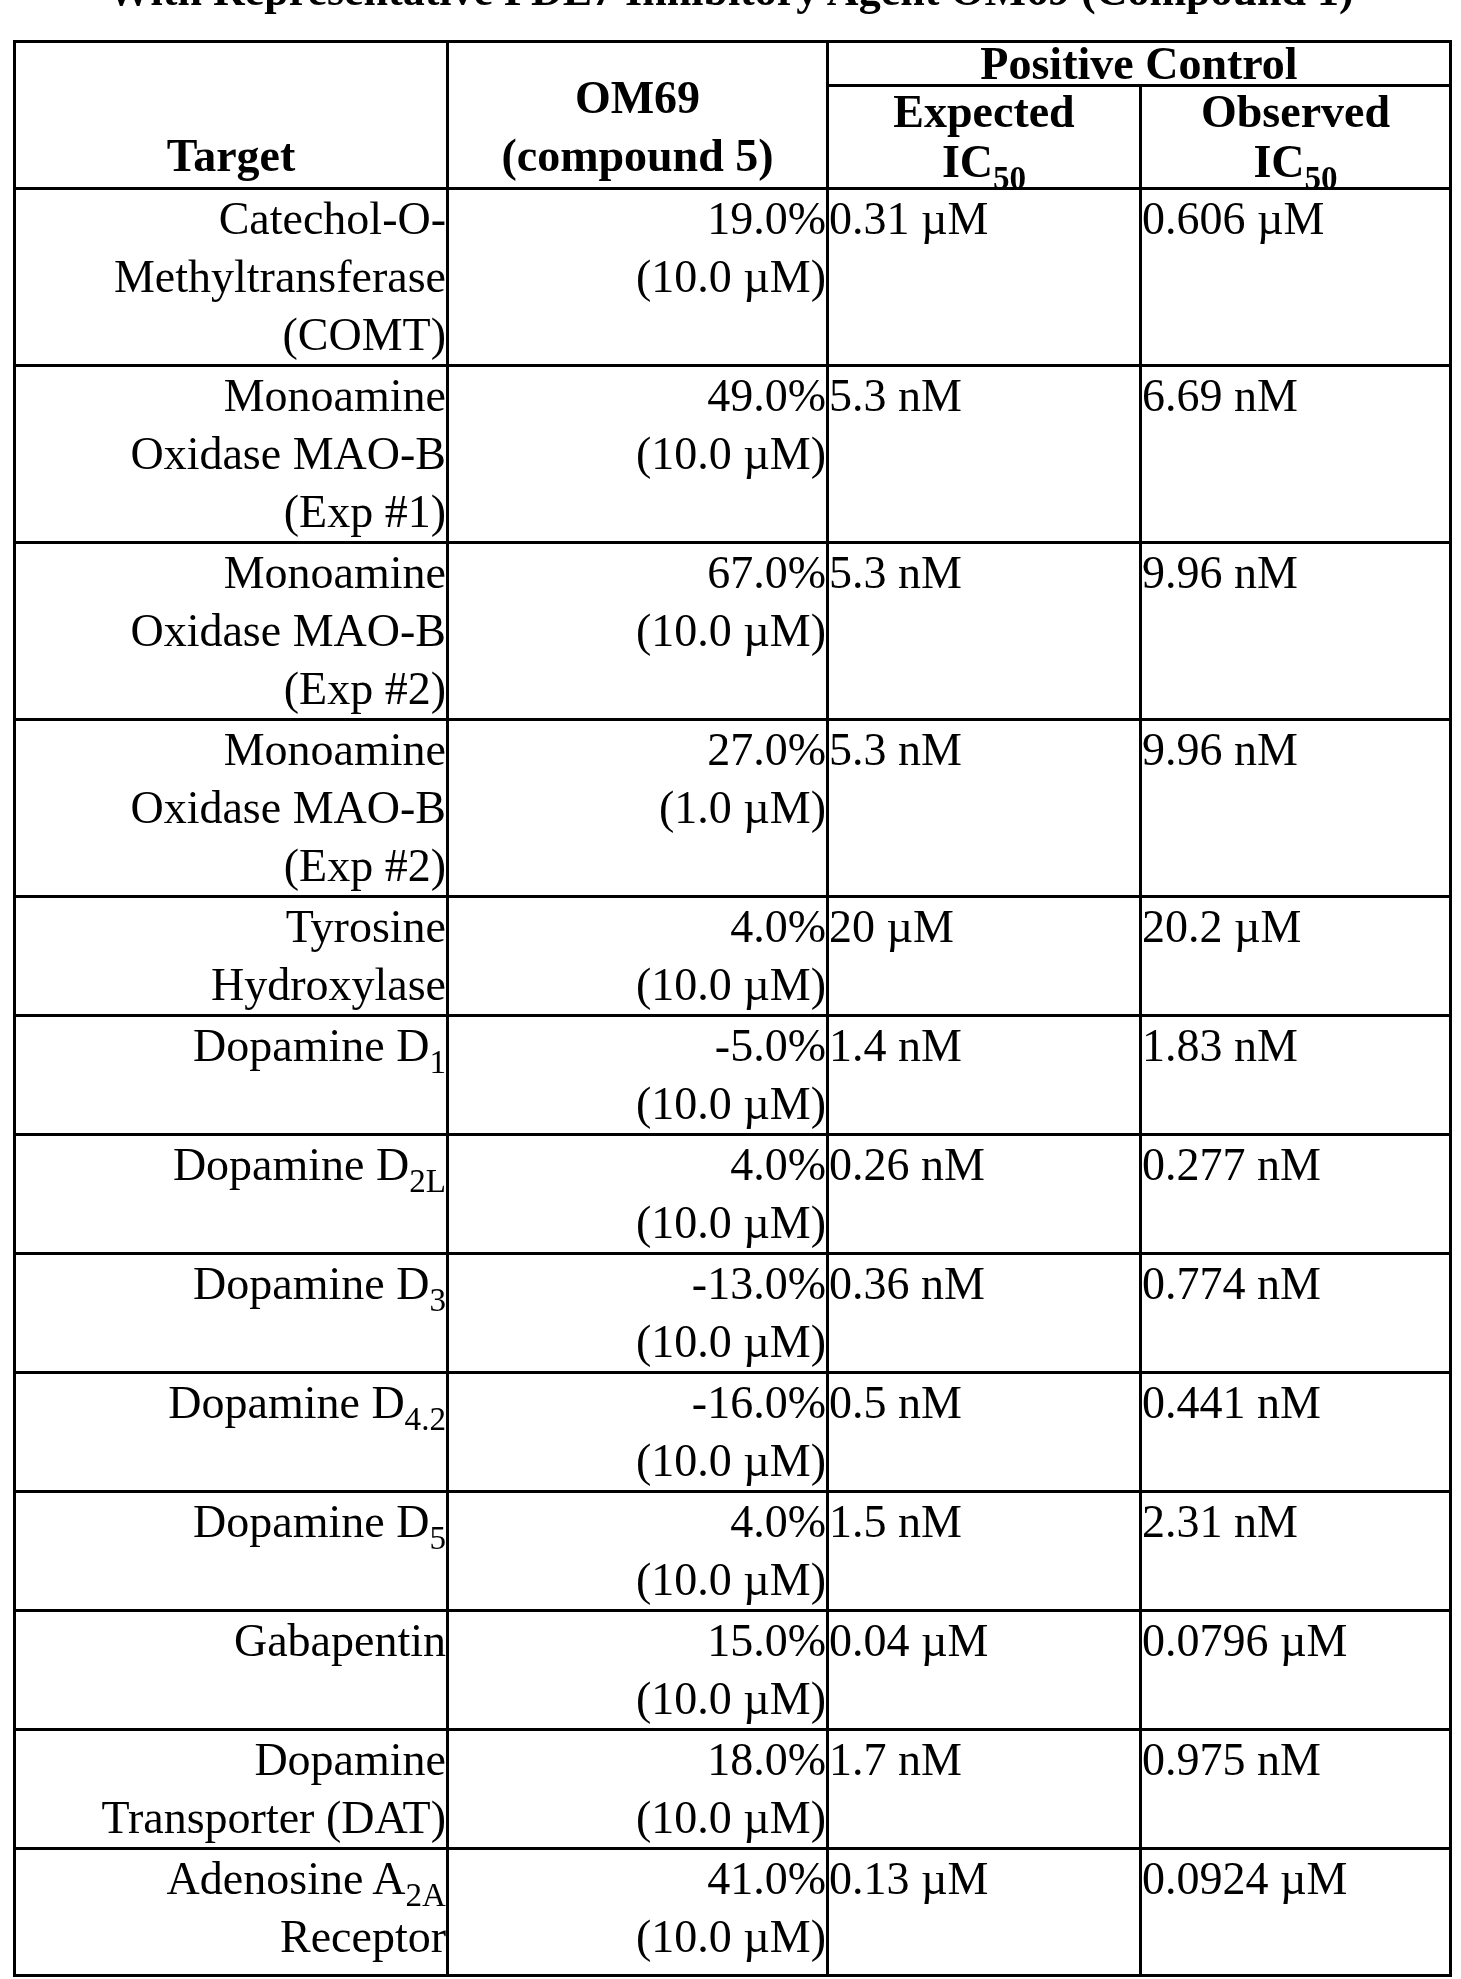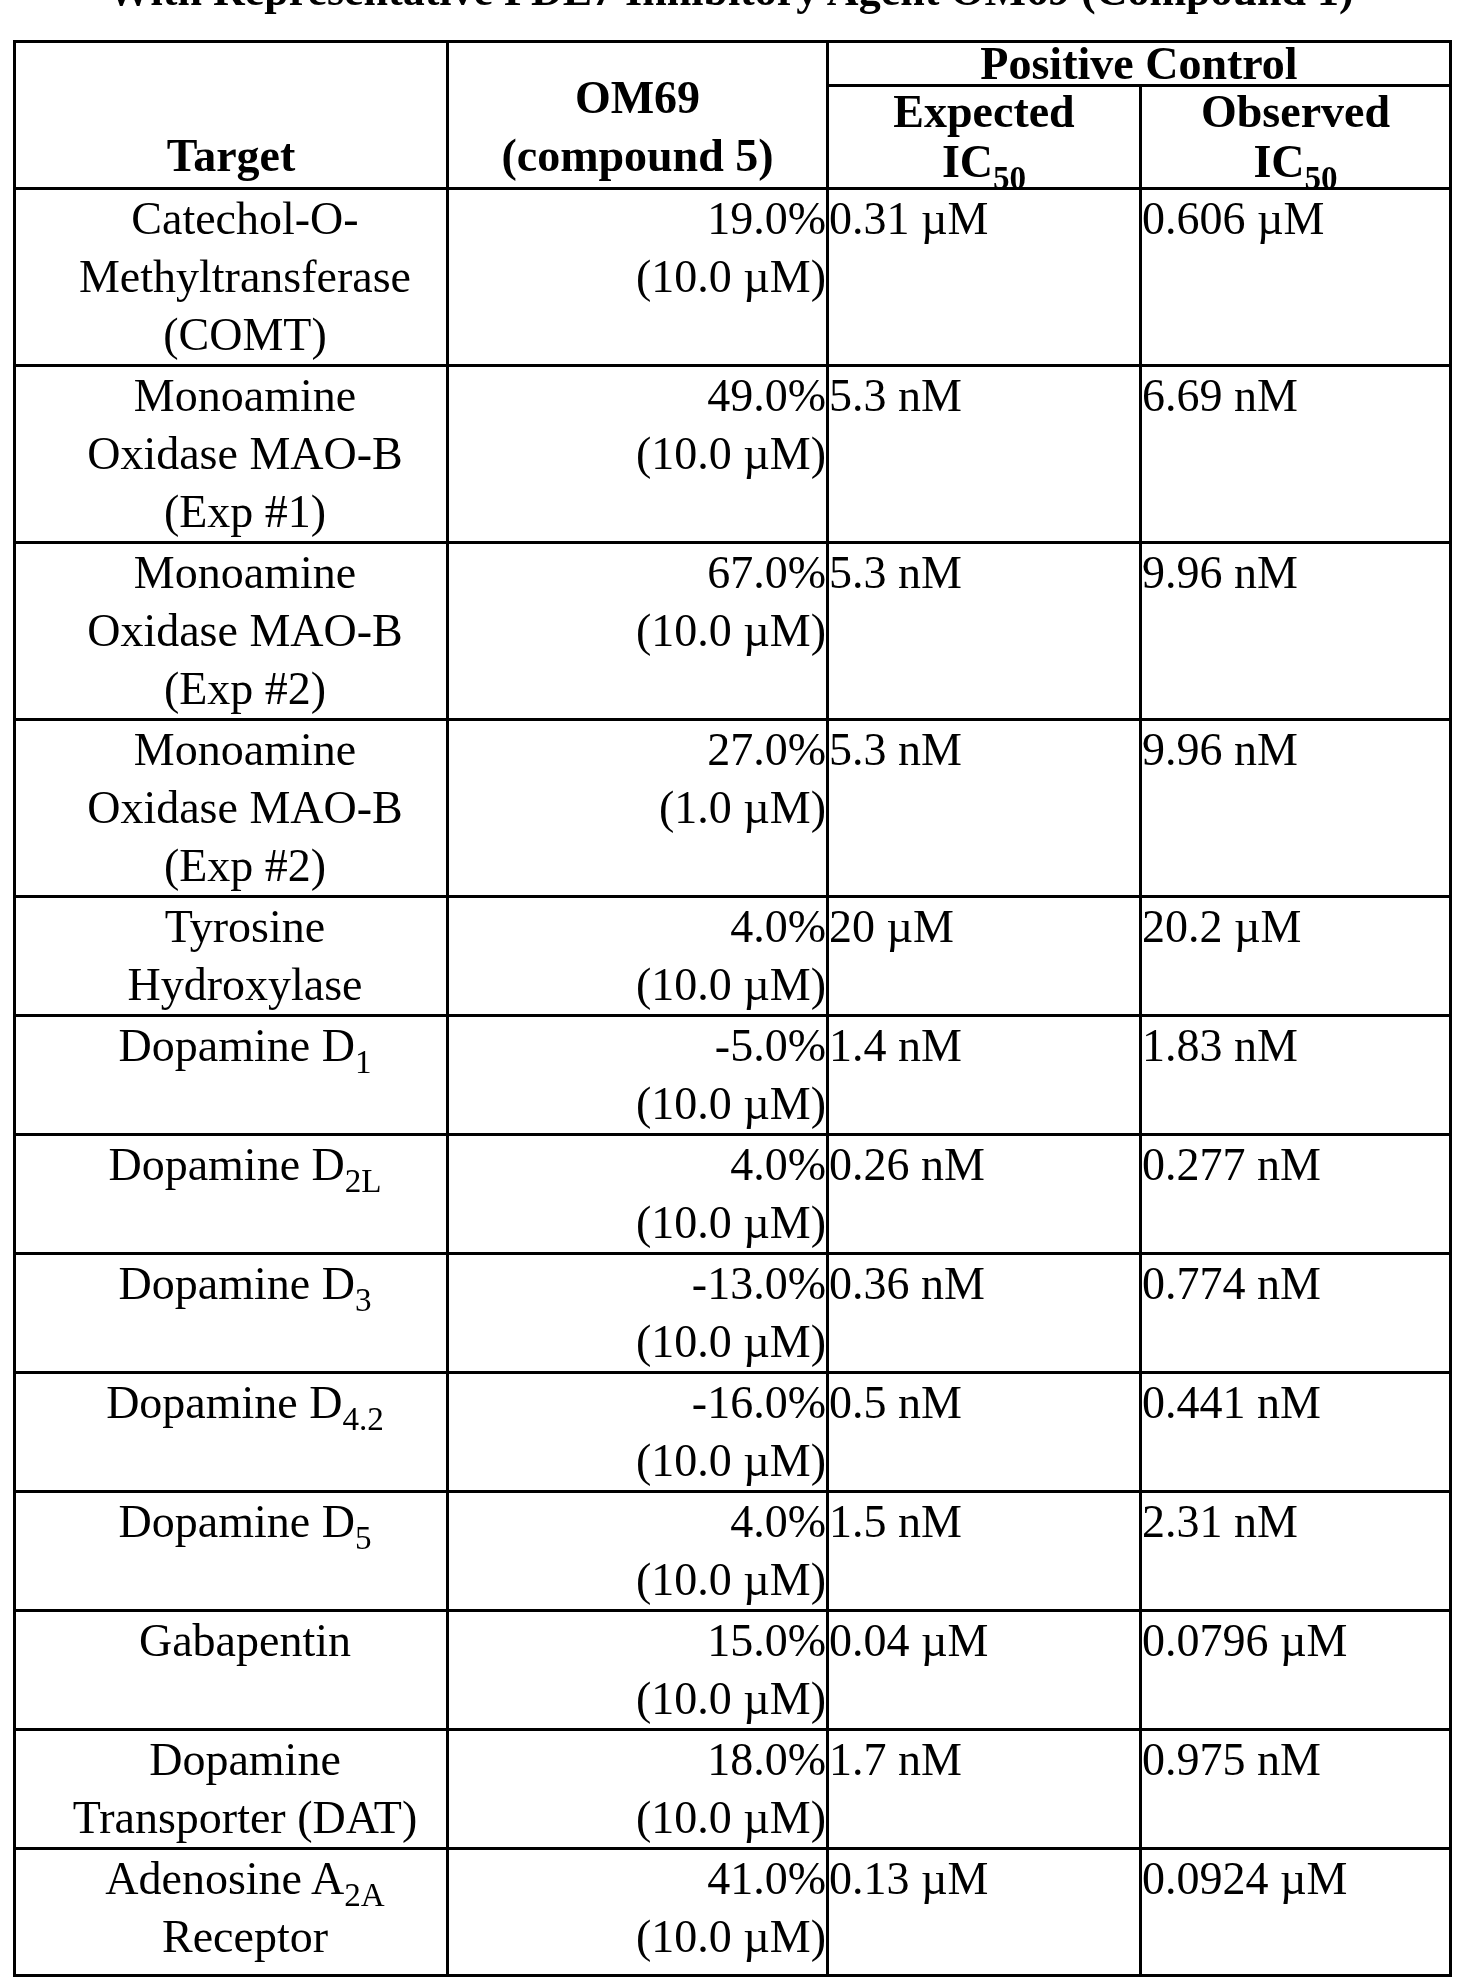--- a/index.html
+++ b/index.html
@@ -4,21 +4,21 @@
 <style>
   html, body { margin:0; padding:0; background:#ffffff; }
   body { width:1461px; height:1979px; position:relative; overflow:hidden;
          font-family:"Liberation Serif", "DejaVu Serif", serif; color:#000; }
   .title { position:absolute; left:0; top:-34px; width:1461px; text-align:center;
            font-weight:bold; font-size:44px; line-height:50px; white-space:nowrap; }
   table { position:absolute; left:13px; top:40px; border-collapse:collapse;
           table-layout:fixed; width:1436px; }
   td, th { border:3px solid #000; vertical-align:top; padding:0; font-size:46px; line-height:58px; }
   th { font-weight:bold; text-align:center; }
-  td.target { padding-left:28px; text-align:center; }
+  td.target { padding-left:28px; text-align:right; }
   td.om { padding-left:82px; text-align:right; }
   td.val { }
   th.target-h { vertical-align:bottom; padding-bottom:2px; }
   th.om-h { vertical-align:bottom; padding-bottom:2px; }
   sub { font-size:0.72em; vertical-align:-0.35em; line-height:0; }
   .cell-line { display:block; }
 </style>
 </head>
 <body>
 

